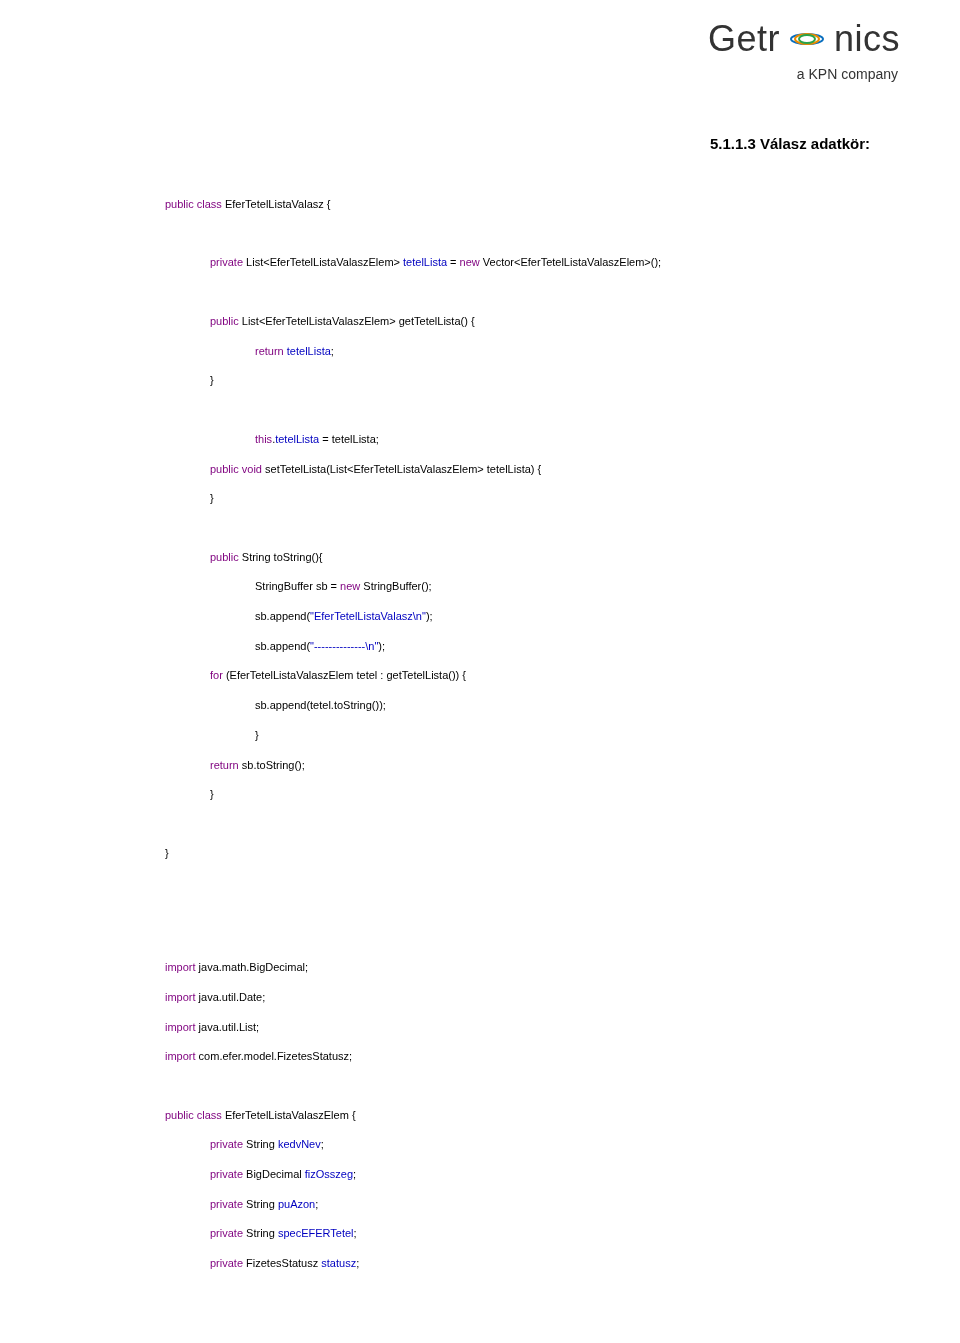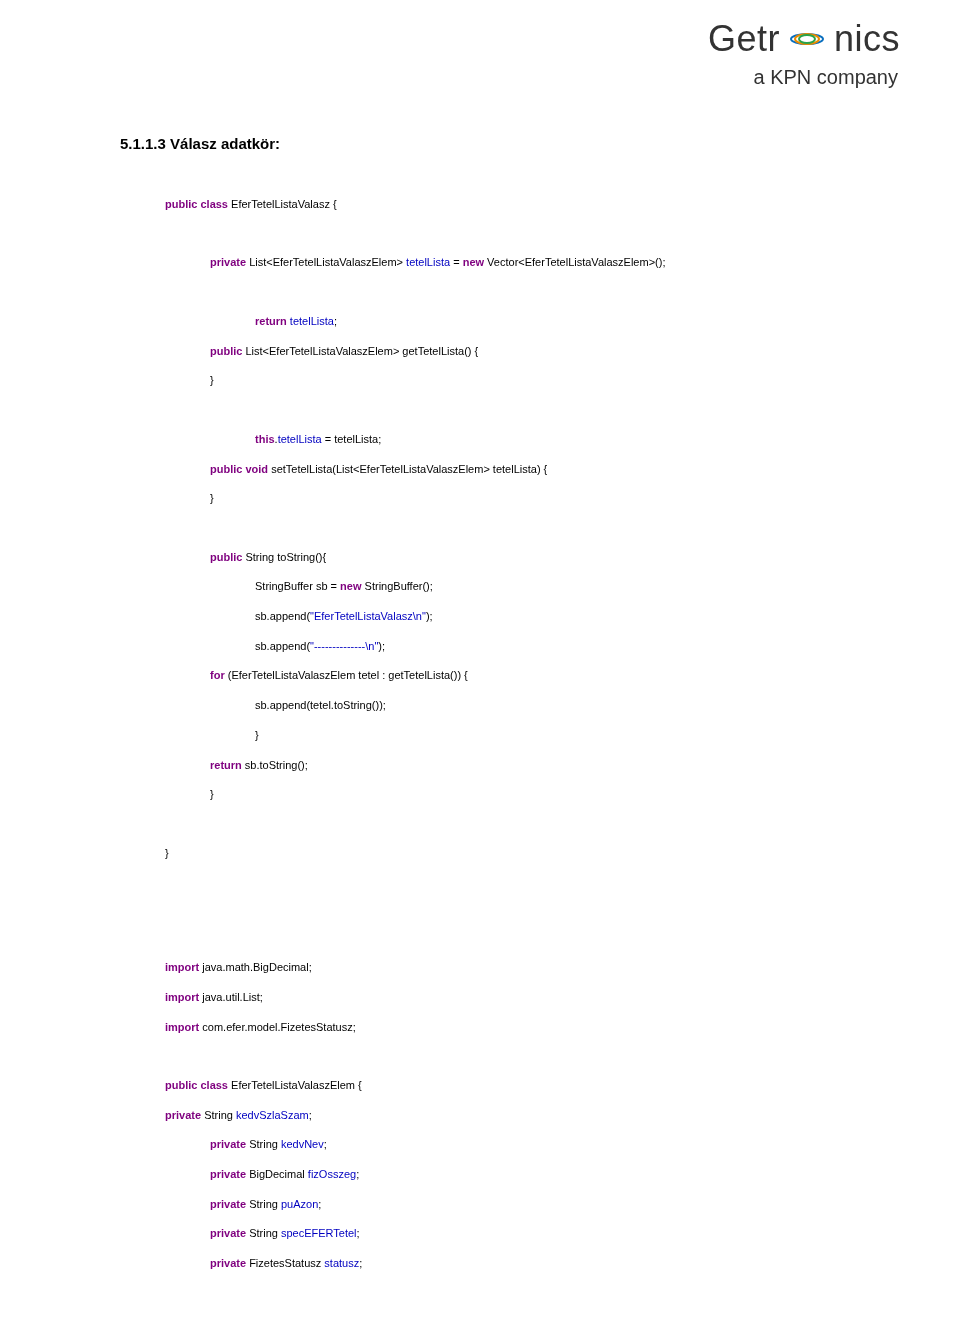--- a/index.html
+++ b/index.html
@@ -34,42 +34,43 @@
   }
   .logo-main .burst {
     display: inline-block;
     width: 36px;
     height: 36px;
     position: relative;
     margin: 0 1px;
   }
   .logo-main .burst svg { display:block; }
   .logo-sub {
-    font-size: 20px;
+    font-size: 14px;
     color: #333;
     margin-top: 6px;
     margin-right: 2px;
   }
   .section-heading {
     font-size: 15px;
     font-weight: bold;
     color: #000;
     margin-top: 115px;
     margin-bottom: 30px;
+    text-align: right;
   }
   .code {
     font-size: 11px;
     line-height: 1.35;
     white-space: pre;
     color: #000;
   }
   .indent-block { margin-left: 45px; }
   .indent1 { display:inline-block; width:45px; }
   .indent2 { display:inline-block; width:90px; }
-  .kw { color: #7f007f; font-weight: bold; }
+  .kw { color: #7f007f; font-weight: normal; }
   .id { color: #0000c0; }
   .str { color: #0000c0; }
   .blank { height: 14px; }
 </style>
 </head>
 <body>
 
 <div class="page">
 
   <div class="logo">
@@ -87,22 +88,22 @@
     <div class="logo-sub">a KPN company</div>
   </div>
 
   <div class="section-heading">5.1.1.3 Válasz adatkör:</div>
 
   <div class="code indent-block">
 <div><span class="kw">public</span> <span class="kw">class</span> <span>EferTetelListaValasz {</span></div>
 <div class="blank"></div>
 <div><span class="indent1"></span><span class="kw">private</span> <span>List&lt;EferTetelListaValaszElem&gt; </span><span class="id">tetelLista</span><span> = </span><span class="kw">new</span><span> Vector&lt;EferTetelListaValaszElem&gt;();</span></div>
 <div class="blank"></div>
+<div><span class="indent1"></span><span class="kw">public</span><span> List&lt;EferTetelListaValaszElem&gt; getTetelLista() {</span></div>
 <div><span class="indent2"></span><span class="kw">return</span> <span class="id">tetelLista</span><span>;</span></div>
-<div><span class="indent1"></span><span class="kw">public</span><span> List&lt;EferTetelListaValaszElem&gt; getTetelLista() {</span></div>
 <div><span class="indent1"></span><span>}</span></div>
 <div class="blank"></div>
 <div><span class="indent2"></span><span class="kw">this</span><span>.</span><span class="id">tetelLista</span><span> = tetelLista;</span></div>
 <div><span class="indent1"></span><span class="kw">public</span> <span class="kw">void</span><span> setTetelLista(List&lt;EferTetelListaValaszElem&gt; tetelLista) {</span></div>
 <div><span class="indent1"></span><span>}</span></div>
 <div class="blank"></div>
 <div><span class="indent1"></span><span class="kw">public</span><span> String toString(){</span></div>
 <div><span class="indent2"></span><span>StringBuffer sb = </span><span class="kw">new</span><span> StringBuffer();</span></div>
 <div><span class="indent2"></span><span>sb.append(</span><span class="str">"EferTetelListaValasz\n"</span><span>);</span></div>
 <div><span class="indent2"></span><span>sb.append(</span><span class="str">"--------------\n"</span><span>);</span></div>
@@ -112,25 +113,25 @@
 <div><span class="indent1"></span><span class="kw">return</span><span> sb.toString();</span></div>
 <div><span class="indent1"></span><span>}</span></div>
 <div class="blank"></div>
 <div><span>}</span></div>
   </div>
 
   <div style="height:55px"></div>
 
   <div class="code indent-block">
 <div><span class="kw">import</span><span> java.math.BigDecimal;</span></div>
+<div><span class="kw">import</span><span> java.util.Date;</span></div>
 <div><span class="kw">import</span><span> java.util.List;</span></div>
 <div><span class="kw">import</span><span> com.efer.model.FizetesStatusz;</span></div>
 <div class="blank"></div>
 <div><span class="kw">public</span> <span class="kw">class</span><span> EferTetelListaValaszElem {</span></div>
-<div><span class="kw">private</span><span> String </span><span class="id">kedvSzlaSzam</span><span>;</span></div>
 <div><span class="indent1"></span><span class="kw">private</span><span> String </span><span class="id">kedvNev</span><span>;</span></div>
 <div><span class="indent1"></span><span class="kw">private</span><span> BigDecimal </span><span class="id">fizOsszeg</span><span>;</span></div>
 <div><span class="indent1"></span><span class="kw">private</span><span> String </span><span class="id">puAzon</span><span>;</span></div>
 <div><span class="indent1"></span><span class="kw">private</span><span> String </span><span class="id">specEFERTetel</span><span>;</span></div>
 <div><span class="indent1"></span><span class="kw">private</span><span> FizetesStatusz </span><span class="id">statusz</span><span>;</span></div>
 
 
 
 
 

